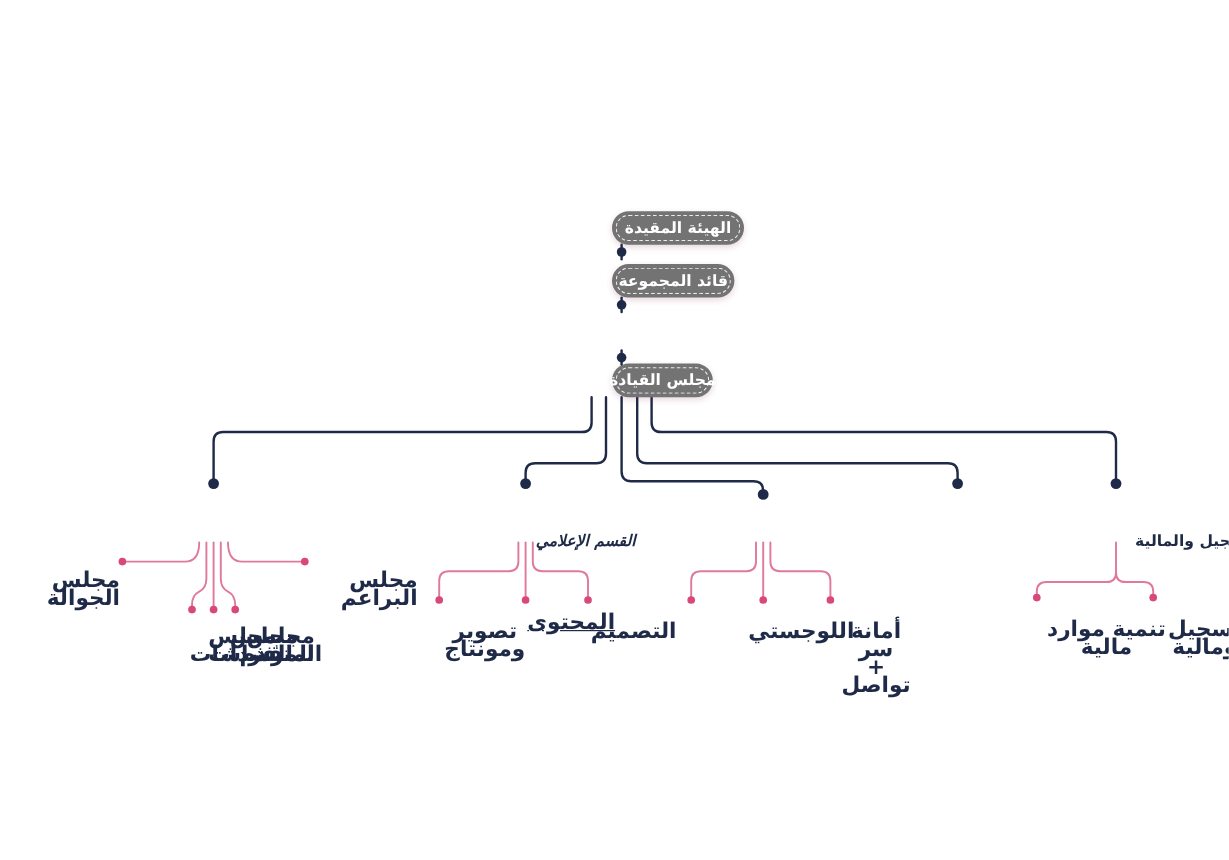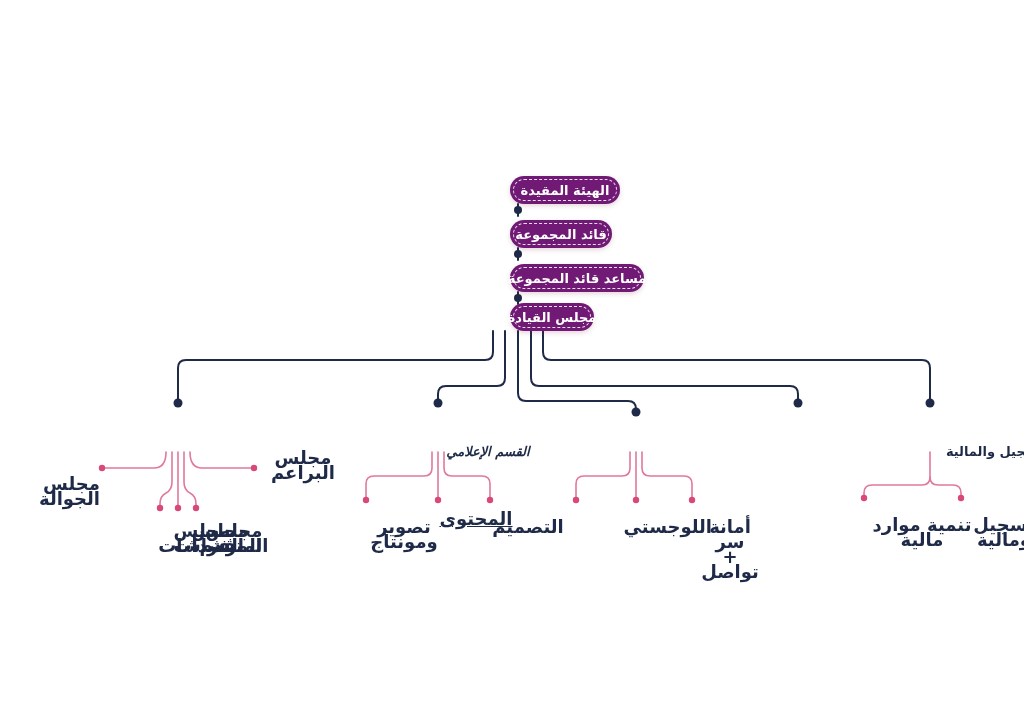--- a/index.html
+++ b/index.html
@@ -22,21 +22,21 @@
     position: absolute;
     inset: 0;
     width: 1024px;
     height: 717px;
     pointer-events: none;
   }
   
   .pill {
     position: absolute;
     transform: translateX(50%);
-    background: #701a75;
+    background: #737373;
     color: #ffffff;
     border-radius: 14px;
     display: flex;
     align-items: center;
     justify-content: center;
     font-weight: bold;
     font-size: 13px;
     letter-spacing: 0.2px;
     white-space: nowrap;
     box-shadow: 0 2px 5px rgba(120,30,60,0.18);
@@ -169,24 +169,20 @@
   <div class="pill" style="left:455px; top:176px; width:110px; height:28px;">
     <span class="pill-inner"></span>
     <span class="pill-text">الهيئة المقيدة</span>
   </div>
 
   <div class="pill" style="left:459px; top:220px; width:102px; height:28px;">
     <span class="pill-inner"></span>
     <span class="pill-text">قائد المجموعة</span>
   </div>
 
-  <div class="pill" style="left:443px; top:264px; width:134px; height:28px;">
-    <span class="pill-inner"></span>
-    <span class="pill-text">مساعد قائد المجموعة</span>
-  </div>
 
   <div class="pill" style="left:468px; top:303px; width:84px; height:28px;">
     <span class="pill-inner"></span>
     <span class="pill-text">مجلس القيادة</span>
   </div>
 
 
   <div class="node-label dept" style="left:388px; top:429px; width:100px;font-style:italic;">
     <span>القسم الإعلامي</span>
   </div>
@@ -194,21 +190,21 @@
 
 
   <div class="node-label dept" style="left:866px; top:429px; width:152px;">
     <span>قسم التسجيل والمالية</span>
   </div>
 
   <div class="node-label leaf side" style="left:12px; top:461px; width:88px; text-align:right;">
     <span>مجلس الجوالة</span>
   </div>
 
-  <div class="node-label leaf side" style="left:258px; top:435px; width:90px; text-align:center;">
+  <div class="node-label leaf side" style="left:258px; top:461px; width:90px; text-align:right;">
     <span>مجلس البراعم</span>
   </div>
 
   <div class="node-label leaf" style="left:118px; top:508px; width:84px;">
     <span>مجلس
 الفراشات</span>
   </div>
 
   <div class="node-label leaf" style="left:136px; top:508px; width:84px;">
     <span>مجلس

